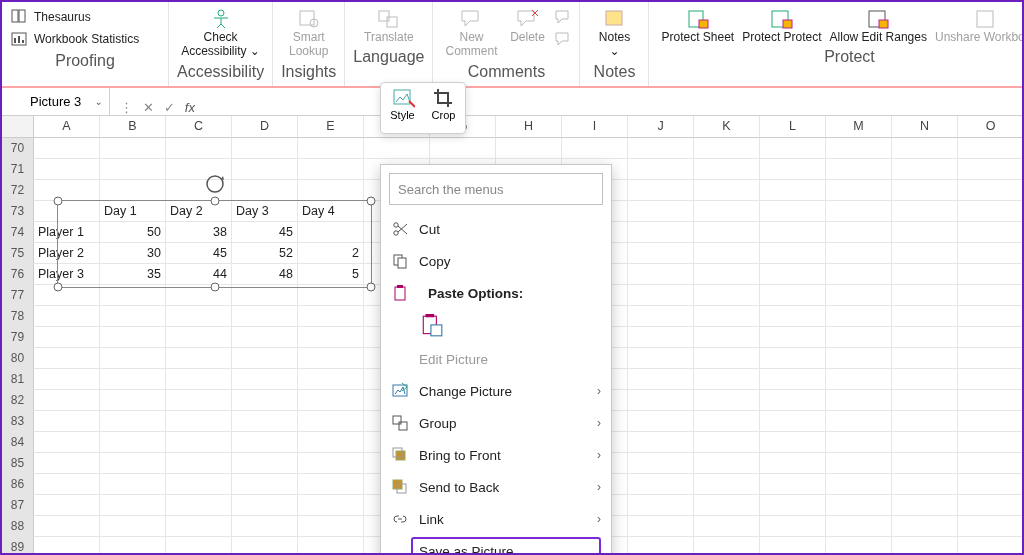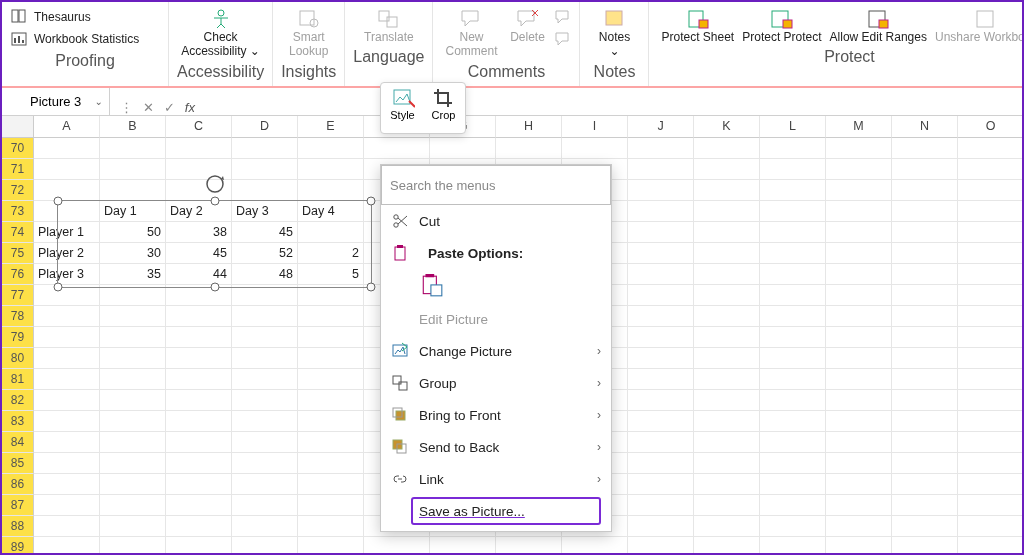--- a/index.html
+++ b/index.html
@@ -29,39 +29,39 @@
 
   
   .float-tool { position: absolute; left: 378px; top: 80px; width: 86px; height: 52px; background: #fff; border: 1px solid #cfcfcf; border-radius: 4px; box-shadow: 0 3px 8px rgba(0,0,0,.15); display: flex; padding: 4px 2px 2px; gap: 2px; z-index: 5; }
   .float-tool .fbtn { flex: 1; display: flex; flex-direction: column; align-items: center; font-size: 11px; cursor: pointer; }
   .float-tool .fico { width: 24px; height: 22px; }
 
   
   .gridwrap { display: flex; position: relative; }
   .rowhdrs { display: flex; flex-direction: column; }
   .corner  { width: 32px; height: 22px; border-right: 1px solid #ccc; border-bottom: 1px solid #ccc; background: #f3f3f3; }
-  .rowhdr  { width: 32px; height: 21px; border-right: 1px solid #ccc; border-bottom: 1px solid #e6e6e6; background: #fde047; font-size: 12px; color: #555; display: flex; align-items: center; justify-content: center; }
+  .rowhdr  { width: 32px; height: 21px; border-right: 1px solid #ccc; border-bottom: 1px solid #e6e6e6; background: #e5e5e5; font-size: 12px; color: #555; display: flex; align-items: center; justify-content: center; }
   .cols    { display: flex; }
   .colhdr  { height: 22px; border-right: 1px solid #e6e6e6; border-bottom: 1px solid #ccc; background: #fff; font-size: 12.5px; color: #444; display: flex; align-items: center; justify-content: center; }
   .cells   { position: relative; }
   .cellrow { display: flex; }
   .cell    { height: 21px; border-right: 1px solid #e6e6e6; border-bottom: 1px solid #e6e6e6; font-size: 12.5px; padding: 0 4px; display: flex; align-items: center; justify-content: flex-end; color: #222; }
   .cell.l  { justify-content: flex-start; }
 
   .colA{width:66px}.colB{width:66px}.colC{width:66px}.colD{width:66px}.colE{width:66px}.colF{width:66px}.colG{width:66px}.colH{width:66px}.colI{width:66px}.colJ{width:66px}.colK{width:66px}.colL{width:66px}.colM{width:66px}.colN{width:66px}.colO{width:66px}
 
   
   .picsel { position: absolute; border: 1px solid #888; pointer-events: none; }
   .handle { position: absolute; width: 9px; height: 9px; background: #fff; border: 1px solid #666; border-radius: 50%; transform: translate(-50%,-50%); }
   .rot    { position: absolute; width: 22px; height: 22px; left: 50%; transform: translate(-50%,-28px); }
   .rot svg{ width:22px; height:22px; }
 
   
   .ctxmenu { position: absolute; left: 378px; top: 162px; width: 232px; background: #fff; border: 1px solid #c8c8c8; box-shadow: 0 4px 14px rgba(0,0,0,.22); font-size: 13.5px; z-index: 10; padding-bottom: 4px; }
-  .ctx-search { height: 40px; border: 1px solid #bfbfbf; padding: 0 8px; font-size: 13px; color: #888; display: flex; align-items: center; }
+  .ctx-search { margin: 8px; height: 32px; border: 1px solid #bfbfbf; padding: 0 8px; font-size: 13px; color: #888; display: flex; align-items: center; }
   .ctx-item { display: flex; align-items: center; height: 32px; padding: 0 10px 0 10px; gap: 10px; cursor: pointer; color: #222; position: relative; }
   .ctx-item.disabled { color: #9a9a9a; }
   .ctx-item .cico { width: 18px; height: 18px; flex: 0 0 18px; display: flex; align-items: center; justify-content: center; }
   .ctx-item .arrow { margin-left: auto; color: #666; font-size: 12px; }
   .ctx-item.bold { font-weight: 600; gap: 19px; }
   .ctx-paste { padding: 4px 0 4px 38px; }
   .ctx-paste .pbtn { width: 26px; height: 26px; border: 1px solid transparent; display: flex; align-items: center; justify-content: center; cursor: pointer; }
   .ctx-highlight { position: absolute; left: 30px; right: 10px; top: 2px; bottom: 2px; border: 2.5px solid #7a2ad6; border-radius: 3px; pointer-events: none; }
   .ctx-highlight-span { text-decoration: underline; text-decoration-color: #7a2ad6; }
 
@@ -679,20 +679,29 @@
     <span class="cico">
         <svg viewBox="0 0 18 18">
           <circle cx="5" cy="13" r="2.2" fill="none" stroke="#555"></circle>
           <circle cx="5" cy="5" r="2.2" fill="none" stroke="#555"></circle>
           <path d="M7 6l9 8M7 12l9-8" stroke="#555"></path>
         </svg>
       </span>
     <span>Cut</span>
   </div>
 
+  <div class="ctx-item">
+    <span class="cico">
+        <svg viewBox="0 0 18 18">
+          <rect x="3" y="3" width="8" height="10" fill="none" stroke="#555"></rect>
+          <rect x="7" y="6" width="8" height="10" fill="#fff" stroke="#555"></rect>
+        </svg>
+      </span>
+    <span>Copy</span>
+  </div>
 
   <div class="ctx-item bold">
     <span class="cico">
         <svg viewBox="0 0 18 18">
           <rect x="4" y="3" width="10" height="13" fill="none" stroke="#a06"></rect>
           <rect x="6" y="1" width="6" height="3" fill="#a06"></rect>
         </svg>
       </span>
     <span>Paste Options:</span>
   </div>

